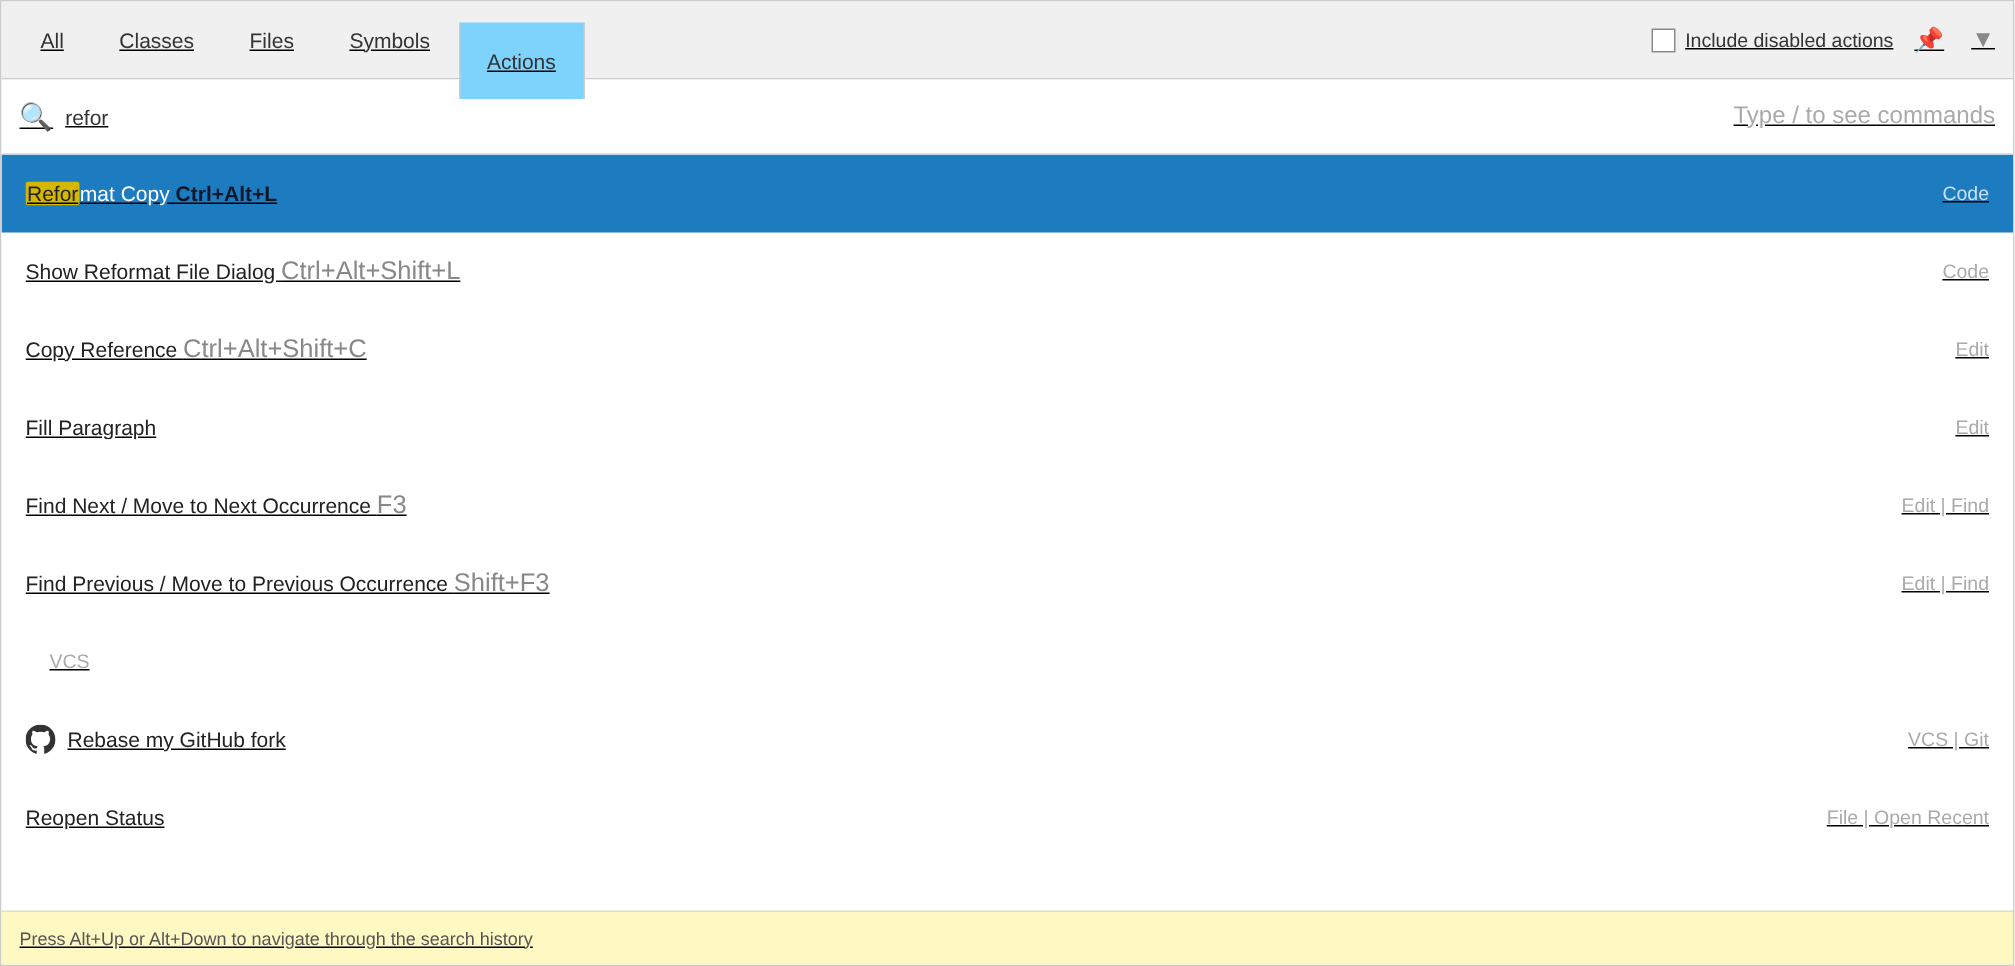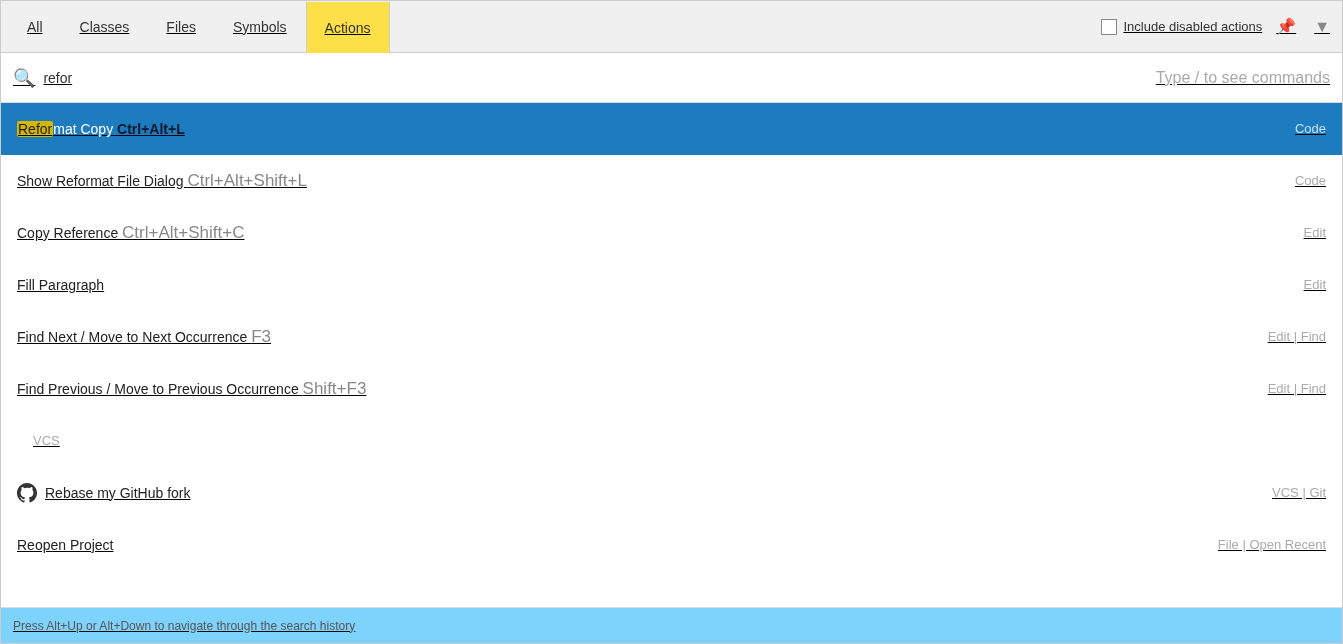--- a/index.html
+++ b/index.html
@@ -35,24 +35,24 @@
       align-items: center;
       padding: 0 18px;
       cursor: pointer;
       font-size: 14px;
       color: #333;
       border-right: 1px solid transparent;
       height: 100%;
       position: relative;
     }
     .tab.active {
-      background: #fde047;
+      background: #7dd3fc;
       border-left: 1px solid #ccc;
       border-right: 1px solid #ccc;
-      margin-top: 1px;
+      margin-top: 14px;
     }
     
     .tab-bar-right {
       display: flex;
       align-items: center;
       margin-left: auto;
       gap: 10px;
     }
     .include-disabled {
       display: flex;
@@ -168,21 +168,21 @@
       color: #0f172a;
     }
     .github-icon {
       width: 20px;
       height: 20px;
       flex-shrink: 0;
     }
     
     .status-bar {
       height: 36px;
-      background: #7dd3fc;
+      background: #fef9c3;
       border-top: 1px solid #ddd;
       display: flex;
       align-items: center;
       padding: 0 12px;
       font-size: 12px;
       color: #555;
       flex-shrink: 0;
     }
   </style>
 </head>
@@ -277,21 +277,21 @@
         <svg class="github-icon" viewBox="0 0 24 24" fill="#333" xmlns="http://www.w3.org/2000/svg">
           <path d="M12 0C5.37 0 0 5.37 0 12c0 5.3 3.438 9.8 8.205 11.385.6.113.82-.258.82-.577 0-.285-.01-1.04-.015-2.04-3.338.724-4.042-1.61-4.042-1.61-.546-1.385-1.335-1.755-1.335-1.755-1.09-.745.083-.73.083-.73 1.205.085 1.84 1.237 1.84 1.237 1.07 1.834 2.807 1.304 3.492.997.108-.775.418-1.305.76-1.605-2.665-.3-5.466-1.332-5.466-5.93 0-1.31.465-2.38 1.235-3.22-.135-.303-.54-1.523.105-3.176 0 0 1.005-.322 3.3 1.23A11.51 11.51 0 0 1 12 5.803c1.02.005 2.047.138 3.006.404 2.29-1.552 3.297-1.23 3.297-1.23.645 1.653.24 2.873.12 3.176.765.84 1.23 1.91 1.23 3.22 0 4.61-2.805 5.625-5.475 5.92.42.36.81 1.096.81 2.22 0 1.605-.015 2.896-.015 3.286 0 .315.21.69.825.57C20.565 21.795 24 17.295 24 12c0-6.63-5.37-12-12-12z"></path>
         </svg>
         <span class="item-name">Rebase my GitHub fork</span>
       </div>
       <div class="item-right">VCS | Git</div>
     </div>
 
     <div class="result-item">
       <div class="item-left">
-        <span class="item-name">Reopen Project</span>
+        <span class="item-name">Reopen Status</span>
       </div>
       <div class="item-right">File | Open Recent</div>
     </div>
 
   </div>
 
   <div class="status-bar">
     <span>Press Alt+Up or Alt+Down to navigate through the search history</span>
   </div>
 </div>

